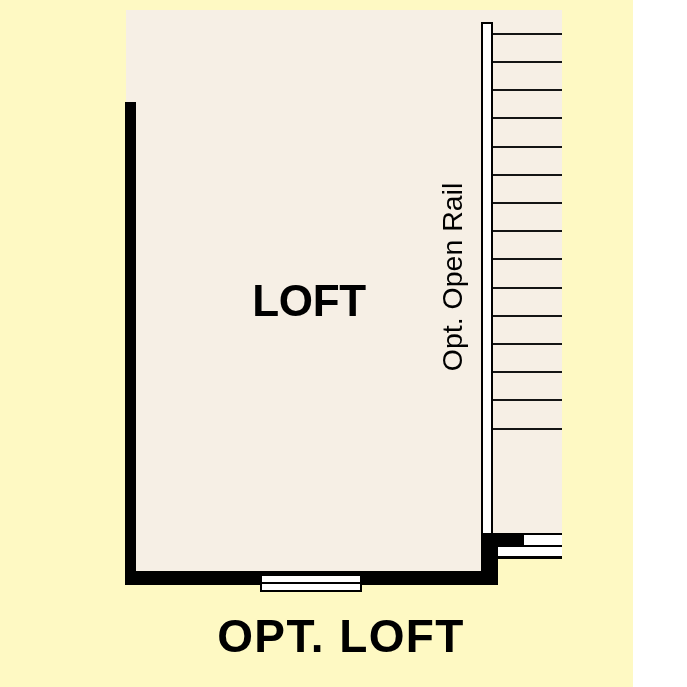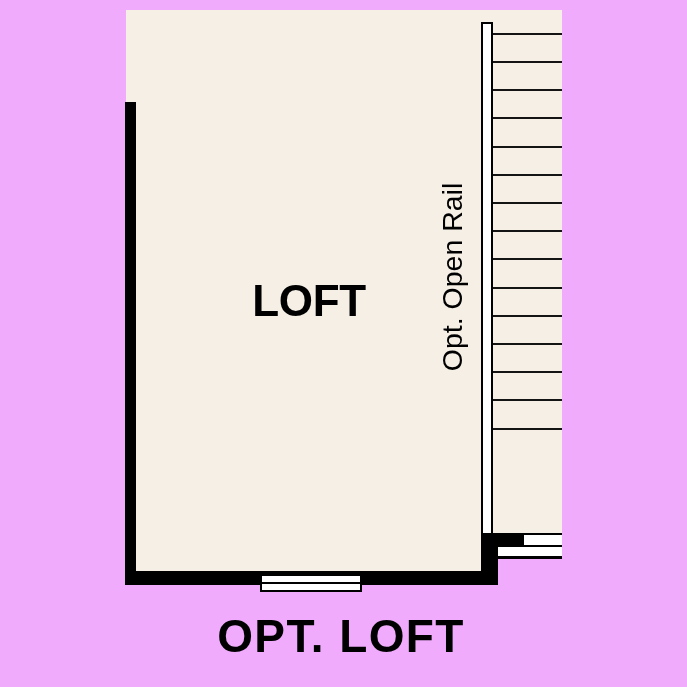--- a/index.html
+++ b/index.html
@@ -1,17 +1,17 @@
 <!DOCTYPE html>
 <html><head>
 <meta charset="utf-8">
 <title>Opt. Loft Floorplan</title>
 <style>
   html,body{margin:0;padding:0;background:#ffffff;}
-  .page{position:relative;width:687px;height:687px;background:#f0abfc;overflow:hidden;
+  .page{position:relative;width:633px;height:687px;background:#fef9c3;overflow:hidden;
         font-family:"Liberation Sans", sans-serif;}
   svg{position:absolute;left:0;top:0;}
 </style>
 </head>
 <body>
 <div class="page">
 <svg width="687" height="687" viewBox="0 0 687 687" shape-rendering="crispEdges">
 
   <polygon points="126,10 561.7,10 561.7,533.4 481,533.4 481,571 126,571" fill="#f6efe5"></polygon>
 

